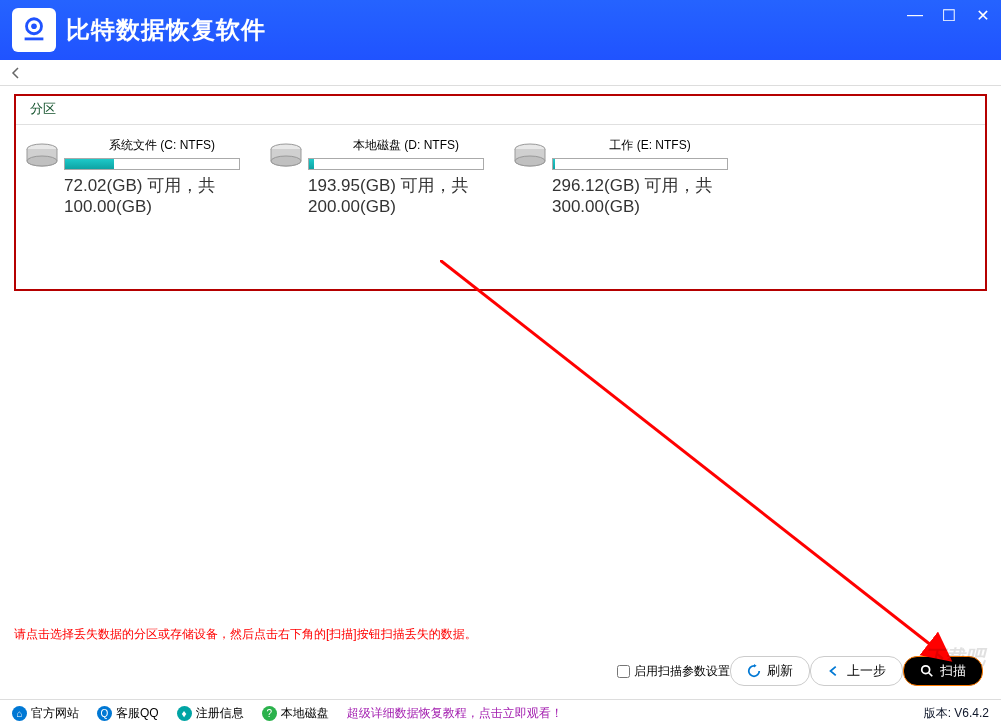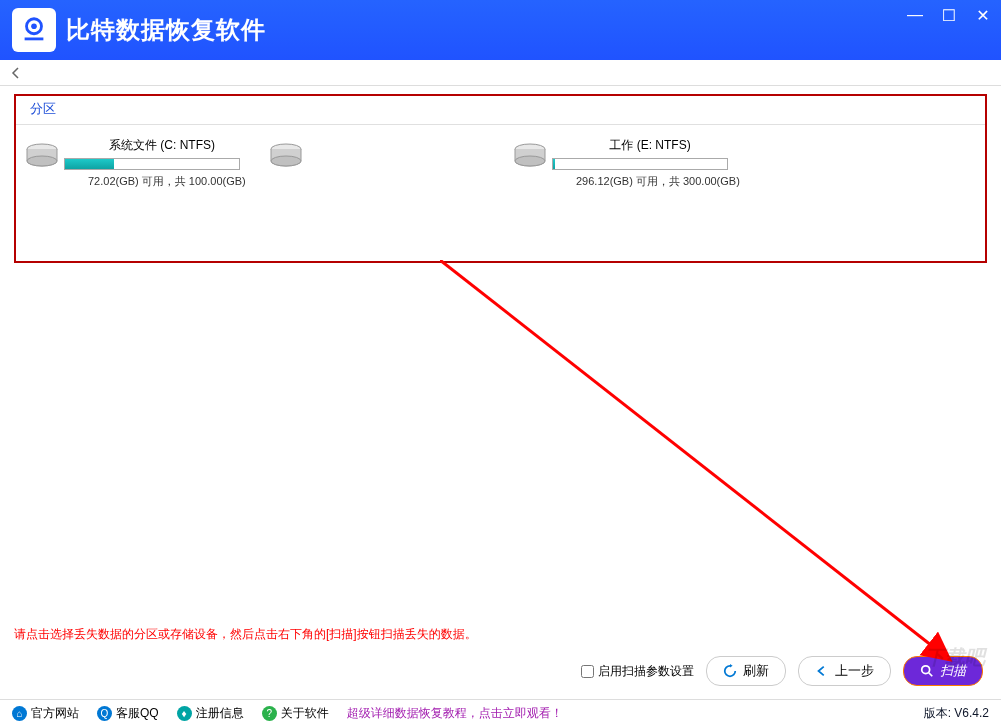--- a/index.html
+++ b/index.html
@@ -10,37 +10,37 @@
 .logo-box svg { width: 30px; height: 30px; }
 .app-title { color: #fff; font-size: 24px; font-weight: bold; letter-spacing: 1px; }
 .win-controls { position: absolute; right: 8px; top: 6px; display: flex; gap: 14px; }
 .win-controls span { color: #fff; font-size: 16px; cursor: pointer; width: 20px; text-align: center; }
 
 .toolbar-strip { height: 26px; border-bottom: 1px solid #ddd; display: flex; align-items: center; padding-left: 8px; }
 .back-icon { width: 16px; height: 16px; display: inline-flex; align-items: center; justify-content: center; cursor: pointer; }
 
 .main { padding: 8px 14px 0 14px; }
 .partition-box { border: 2px solid #b50000; padding: 0 0 70px 0; }
-.partition-header { font-size: 13px; color: #1d4ed8; padding: 4px 8px 6px 14px; border-bottom: 1px solid #e0e0e0; }
+.partition-header { font-size: 13px; color: #14532d; padding: 4px 8px 6px 14px; border-bottom: 1px solid #e0e0e0; }
 .drives-row { display: flex; padding: 10px 6px 0 6px; gap: 4px; }
 .drive { display: flex; align-items: flex-start; width: 240px; padding: 2px; }
 .drive-icon { width: 36px; height: 30px; margin-right: 4px; margin-top: 4px; flex-shrink: 0; }
 .drive-info { flex: 1; }
 .drive-name { font-size: 12px; color: #000; margin-bottom: 4px; text-align: center; }
 .drive-bar { width: 176px; height: 12px; border: 1px solid #aaa; background: #fff; position: relative; margin-bottom: 4px; }
 .drive-bar-fill { height: 100%; background: linear-gradient(to bottom, #1ec9c9, #0fa3a3); }
-.drive-stats { font-size: 11px; color: #333; margin-left: 24px; }
+.drive-stats { font-size: 17px; color: #333; }
 
 .hint { position: absolute; left: 14px; top: 626px; color: #ff0000; font-size: 12px; }
 
-.bottom-controls { position: absolute; right: 18px; top: 656px; display: flex; align-items: center; gap: 12px; }
+.bottom-controls { position: absolute; right: 18px; top: 656px; display: flex; align-items: center; }
 .checkbox-wrap { display: flex; align-items: center; gap: 4px; font-size: 12px; color: #000; }
 .checkbox-wrap input { width: 13px; height: 13px; }
 .btn { height: 30px; padding: 0 16px; border: 1px solid #ccc; background: #fff; border-radius: 14px; font-size: 13px; display: inline-flex; align-items: center; gap: 6px; cursor: pointer; }
-.btn-primary { background: #6d28d9; border-color: #ff7b00; color: #fff; font-style: italic; }
+.btn-primary { background: #000000; border-color: #ff7b00; color: #fff; }
 .btn svg { width: 14px; height: 14px; }
 
 .footer { position: absolute; left: 0; bottom: 0; width: 100%; height: 28px; border-top: 1px solid #ddd; display: flex; align-items: center; padding: 0 12px; font-size: 12px; }
 .footer-link { display: inline-flex; align-items: center; gap: 4px; margin-right: 18px; color: #000; cursor: pointer; }
 .footer-link .circ { width: 15px; height: 15px; border-radius: 50%; display: inline-flex; align-items: center; justify-content: center; color: #fff; font-size: 10px; }
 .circ-blue { background: #0078d4; }
 .circ-teal { background: #00a4a4; }
 .circ-green { background: #2bb24c; }
 .footer-redlink { color: #a21caf; cursor: pointer; }
 .version { margin-left: auto; color: #0f172a; }
@@ -92,20 +92,27 @@
             </div>
       <div class="drive-stats">72.02(GB) 可用，共 100.00(GB)</div>
     </div>
         </div>
         <div class="drive">
     <svg class="drive-icon" viewBox="0 0 36 30">
       <ellipse cx="18" cy="8" rx="15" ry="5" fill="#e8e8e8" stroke="#999"></ellipse>
       <path d="M3 8 L3 20 A15 5 0 0 0 33 20 L33 8" fill="#d0d0d0" stroke="#999"></path>
       <ellipse cx="18" cy="20" rx="15" ry="5" fill="#c0c0c0" stroke="#999"></ellipse>
     </svg>
+    <div class="drive-info">
+      <div class="drive-name">本地磁盘 (D: NTFS)</div>
+      <div class="drive-bar">
+              <div class="drive-bar-fill" style="width:3%"></div>
+            </div>
+      <div class="drive-stats">193.95(GB) 可用，共 200.00(GB)</div>
+    </div>
         </div>
         <div class="drive">
     <svg class="drive-icon" viewBox="0 0 36 30">
       <ellipse cx="18" cy="8" rx="15" ry="5" fill="#e8e8e8" stroke="#999"></ellipse>
       <path d="M3 8 L3 20 A15 5 0 0 0 33 20 L33 8" fill="#d0d0d0" stroke="#999"></path>
       <ellipse cx="18" cy="20" rx="15" ry="5" fill="#c0c0c0" stroke="#999"></ellipse>
     </svg>
     <div class="drive-info">
       <div class="drive-name">工作 (E: NTFS)</div>
       <div class="drive-bar">
@@ -155,21 +162,21 @@
   <span class="footer-link">
       <span class="circ circ-blue">Q</span>
       <span>客服QQ</span>
     </span>
   <span class="footer-link">
       <span class="circ circ-teal">♦</span>
       <span>注册信息</span>
     </span>
   <span class="footer-link">
       <span class="circ circ-green">?</span>
-      <span>关于软件</span>
+      <span>本地磁盘</span>
     </span>
   <span class="footer-redlink">超级详细数据恢复教程，点击立即观看！</span>
   <span class="version">版本: V6.4.2</span>
 </div>
 
 <svg class="arrow-overlay" width="540" height="420">
   <defs>
       <marker id="ah" markerWidth="12" markerHeight="12" refX="9" refY="5" orient="auto">
         <path d="M0,0 L10,5 L0,10 Z" fill="#ff0000"></path>
       </marker>

